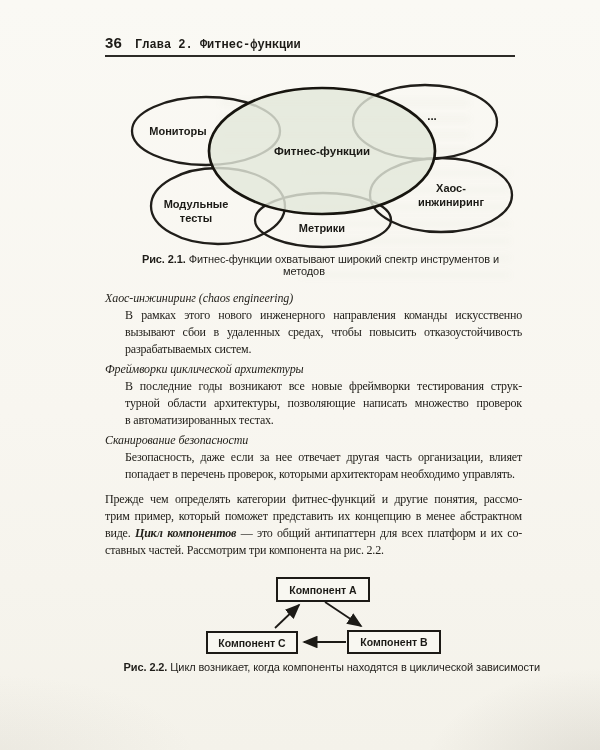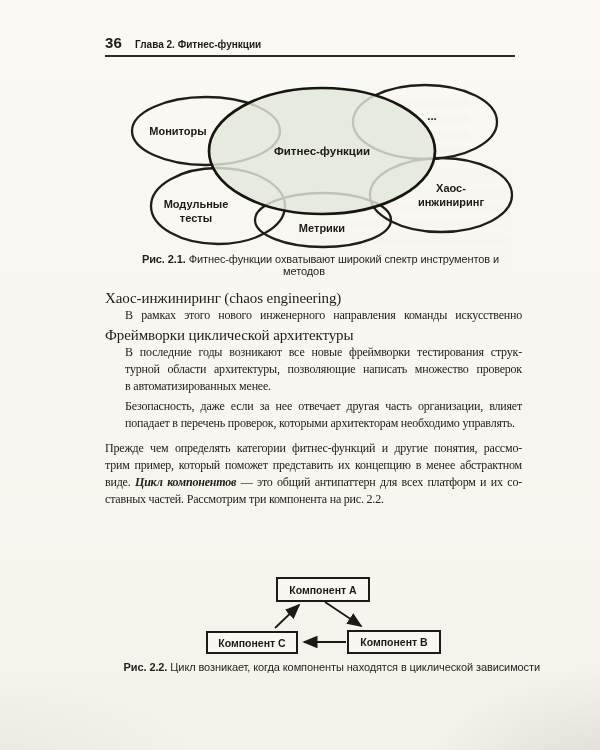--- a/index.html
+++ b/index.html
@@ -22,21 +22,21 @@
   .bleed.b1 { left:220px; top:100px; width:250px; height:60px;
     background:repeating-linear-gradient(180deg, rgba(150,165,140,0.10) 0 6px, rgba(0,0,0,0) 6px 16px); }
   .bleed.b2 { left:300px; top:170px; width:210px; height:110px;
     background:repeating-linear-gradient(180deg, rgba(150,165,140,0.08) 0 6px, rgba(0,0,0,0) 6px 17px); }
 
   .header {
     position:absolute; top:34px; left:105px; display:flex; align-items:baseline; gap:13px;
     font-family:"Liberation Sans", sans-serif; color:#1d1b17; white-space:nowrap;
   }
   .pagenum { font-size:15px; font-weight:700; letter-spacing:.2px; }
-  .chapter { font-size:10px; font-weight:700; }
+  .chapter { font-size:12px; font-weight:700;font-family:Liberation Mono, monospace; }
   .rule { position:absolute; top:55px; left:105px; width:410px; height:2px; background:#2d2b27; }
 
   .venn { position:absolute; left:92px; top:80px; }
   .venn text {
     font-family:"Liberation Sans", sans-serif; font-weight:700; fill:#1b1a16;
     text-anchor:middle;
   }
   .venn .lbl  { font-size:11px; }
   .venn .lblc { font-size:11.5px; }
 
@@ -45,21 +45,21 @@
     font-family:"Liberation Sans", sans-serif; font-size:11px; color:#201e1a;
     letter-spacing:-0.1px;
   }
   .caption b { font-weight:700;padding-left:33px; }
   .cap1 { top:253px; left:88px; width:432px; }
   .cap2 { top:661px; left:60px; width:480px;text-align:right; }
 
   .textcol { position:absolute; top:290px; left:105px; width:417px; }
   .sec { margin-bottom:3px; }
   .sec-h {
-    font-size:15px; line-height:17px; color:#1f1d18;
+    font-style:italic; font-size:12px; line-height:17px; color:#1f1d18;
     letter-spacing:-0.1px;
   }
   .pline {
     margin-left:20px; font-size:12px; line-height:17px;
     letter-spacing:-0.2px; text-align:justify; text-align-last:justify;
     white-space:nowrap; overflow:visible;
   }
   .pline.last { text-align-last:left; }
   .closing { margin-top:8px; }
   .closing .pline { margin-left:0; white-space:normal; }
@@ -110,30 +110,33 @@
   <div class="caption cap1">
     <b>Рис. 2.1.</b>
     <span>Фитнес-функции охватывают широкий спектр инструментов и методов</span>
   </div>
 
   <div class="textcol">
 
     <div class="sec">
       <div class="sec-h">Хаос-инжиниринг (chaos engineering)</div>
       <div class="pline">В рамках этого нового инженерного направления команды искусственно</div>
+      <div class="pline">вызывают сбои в удаленных средах, чтобы повысить отказоустойчивость</div>
+      <div class="pline last">разрабатываемых систем.</div>
     </div>
 
     <div class="sec">
       <div class="sec-h">Фреймворки циклической архитектуры</div>
       <div class="pline">В последние годы возникают все новые фреймворки тестирования струк-</div>
       <div class="pline">турной области архитектуры, позволяющие написать множество проверок</div>
-      <div class="pline last">в автоматизированных менее.</div>
+      <div class="pline last">в автоматизированных тестах.</div>
     </div>
 
     <div class="sec">
+      <div class="sec-h">Сканирование безопасности</div>
       <div class="pline">Безопасность, даже если за нее отвечает другая часть организации, влияет</div>
       <div class="pline last">попадает в перечень проверок, которыми архитекторам необходимо управлять.</div>
     </div>
 
     <div class="closing">
       <div class="pline">Прежде чем определять категории фитнес-функций и другие понятия, рассмо-</div>
       <div class="pline">трим пример, который поможет представить их концепцию в менее абстрактном</div>
       <div class="pline"><span>виде.</span> <span class="em-bi">Цикл компонентов</span> <span>— это общий антипаттерн для всех платформ и их со-</span></div>
       <div class="pline last">ставных частей. Рассмотрим три компонента на рис. 2.2.</div>
     </div>

